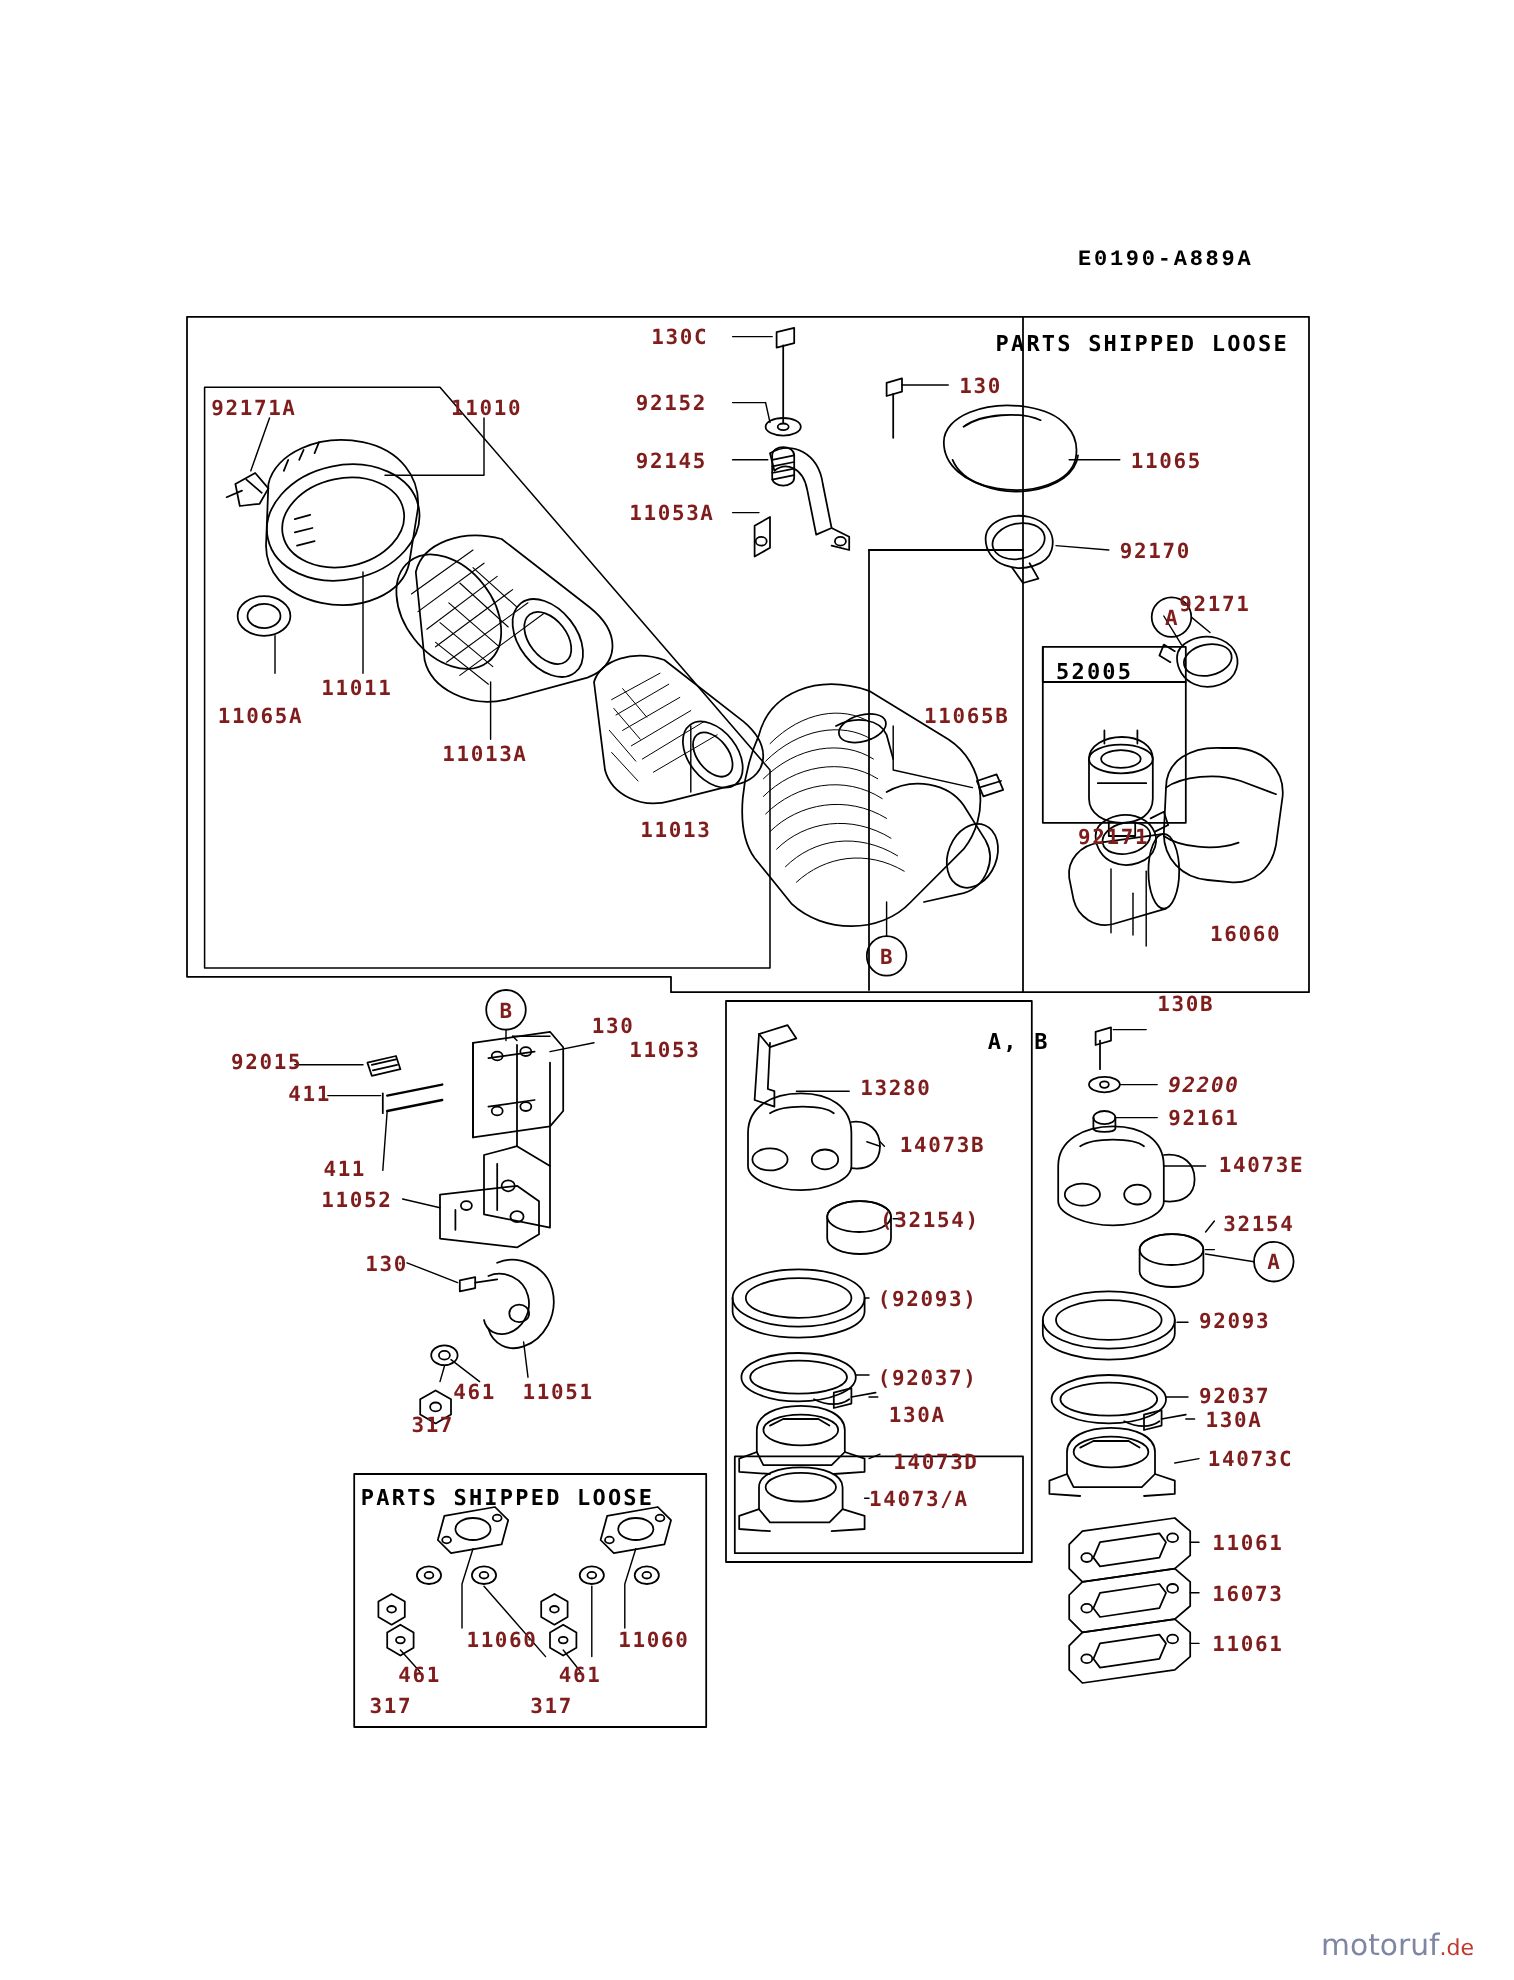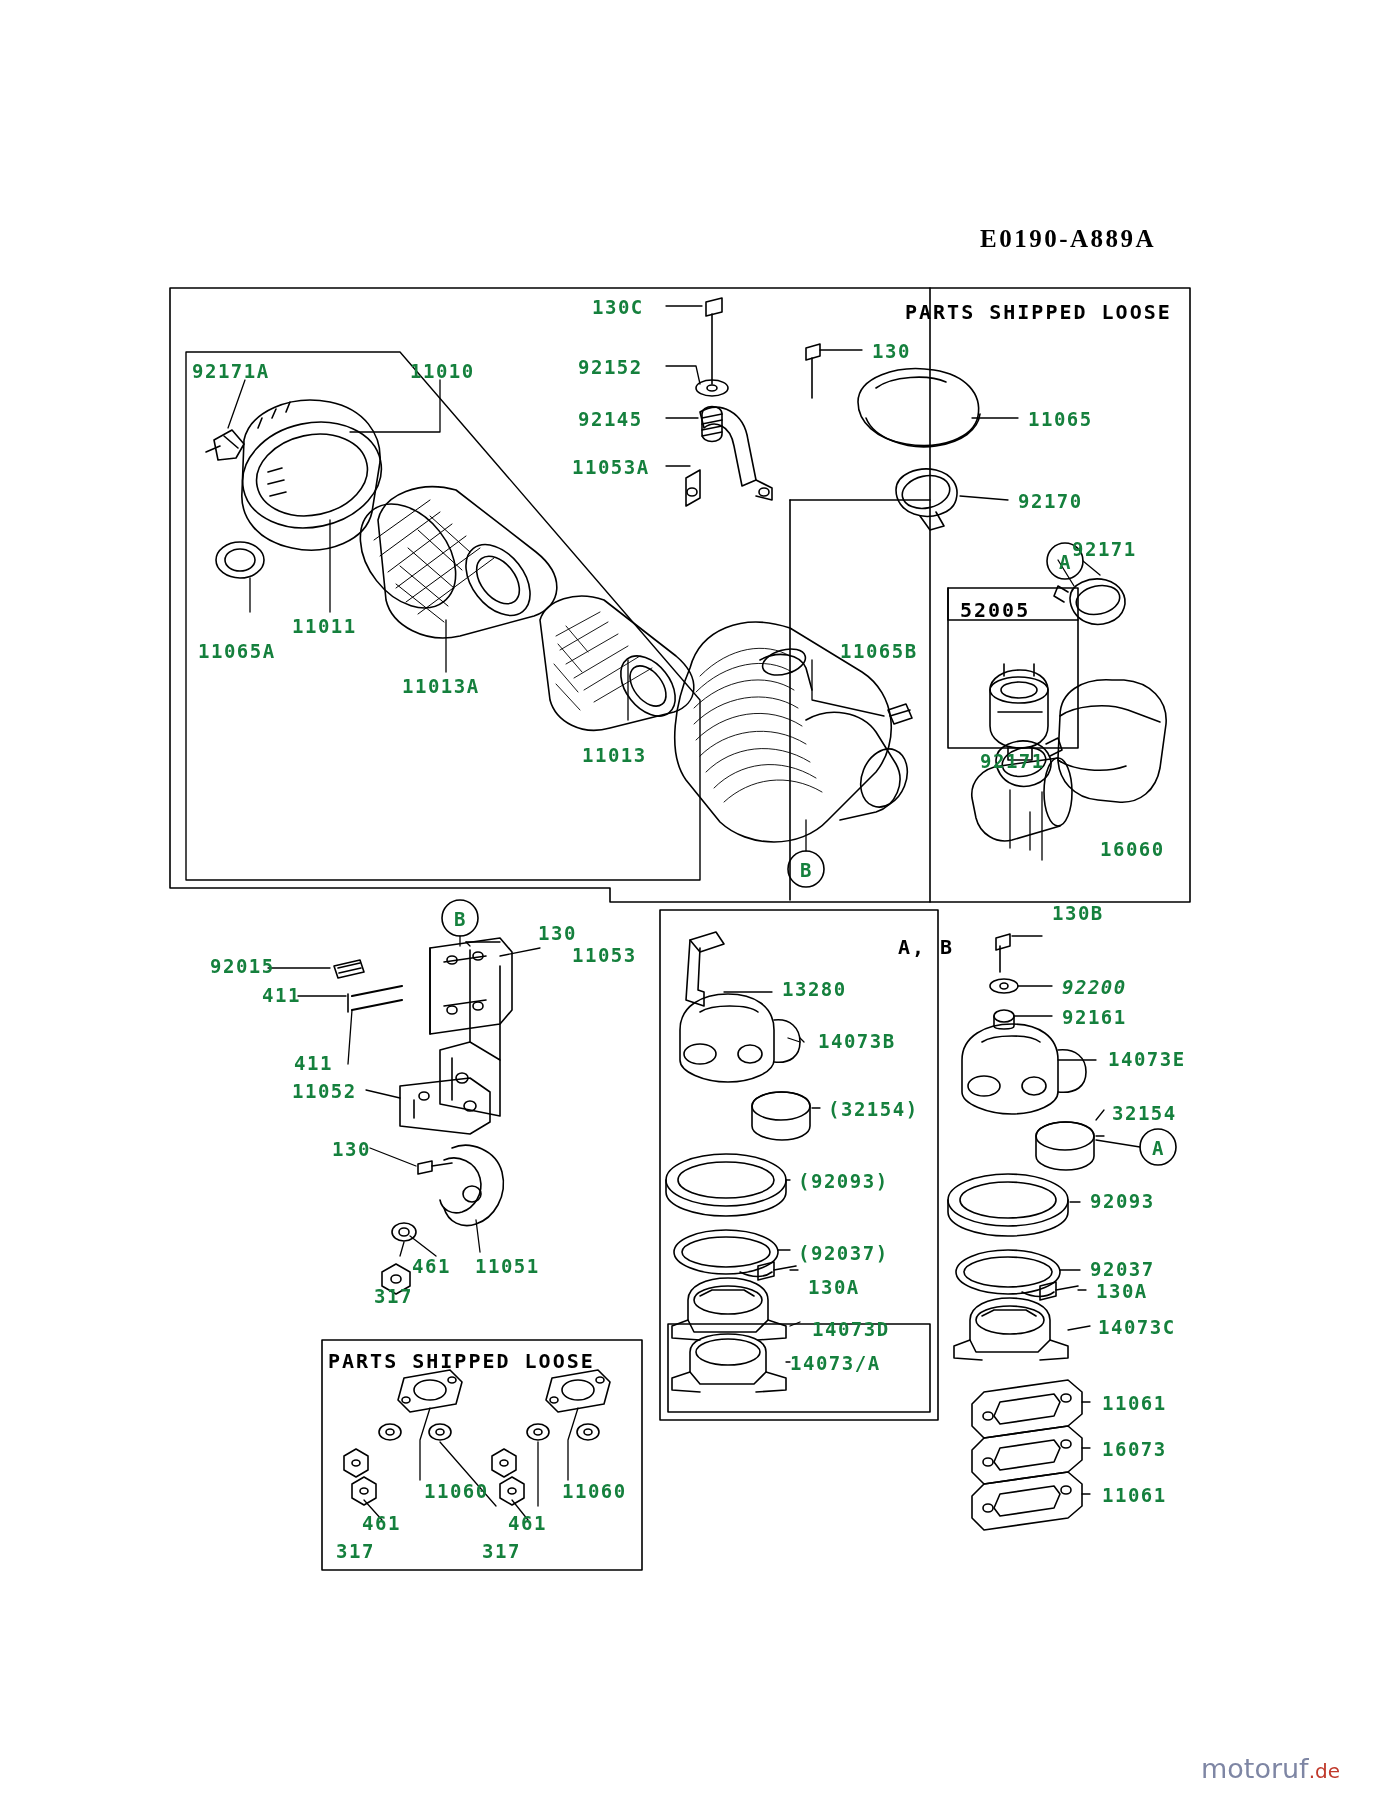--- a/index.html
+++ b/index.html
@@ -21,26 +21,26 @@
     width: 1376px;
     height: 1800px;
   }
   .lbl {
     position: absolute;
     font-family: "DejaVu Sans Mono", monospace;
     font-size: 19px;
     font-weight: bold;
     letter-spacing: 1.5px;
     white-space: nowrap;
-    color: #15803d;
+    color: #7f1d1d;
   }
   .title {
     position: absolute;
-    font-family: Liberation Serif, serif;
-    font-size: 25px;
+    font-family: Liberation Mono, monospace;
+    font-size: 20px;
     font-weight: bold;
     letter-spacing: 2.5px;
     white-space: nowrap;
   }
   .boxtitle {
     position: absolute;
     font-family: "DejaVu Sans Mono", monospace;
     font-size: 20px;
     font-weight: bold;
     letter-spacing: 2px;
@@ -433,21 +433,21 @@
   <div class="lbl" style="left:292px; top:1080px;text-align:right;">11052</div>
   <div class="lbl" style="left:332px; top:1138px;">130</div>
   <div class="lbl" style="left:538px; top:922px;">130</div>
   <div class="lbl" style="left:572px; top:944px;">11053</div>
   <div class="lbl" style="left:374px; top:1285px;">317</div>
   <div class="lbl" style="left:412px; top:1255px;">461</div>
   <div class="lbl" style="left:475px; top:1255px;">11051</div>
 
   <div class="lbl" style="left:782px; top:978px;">13280</div>
   <div class="lbl" style="left:818px; top:1030px;">14073B</div>
-  <div class="lbl" style="left:828px; top:1098px;">(32154)</div>
+  <div class="lbl" style="left:800px; top:1098px;">(32154)</div>
   <div class="lbl" style="left:798px; top:1170px;">(92093)</div>
   <div class="lbl" style="left:798px; top:1242px;">(92037)</div>
   <div class="lbl" style="left:808px; top:1276px;">130A</div>
   <div class="lbl" style="left:812px; top:1318px;">14073D</div>
   <div class="lbl" style="left:790px; top:1352px;">14073/A</div>
 
   <div class="lbl" style="left:1052px; top:902px;">130B</div>
   <div class="lbl" style="left:1062px; top:976px;font-style:italic;">92200</div>
   <div class="lbl" style="left:1062px; top:1006px;">92161</div>
   <div class="lbl" style="left:1108px; top:1048px;">14073E</div>

